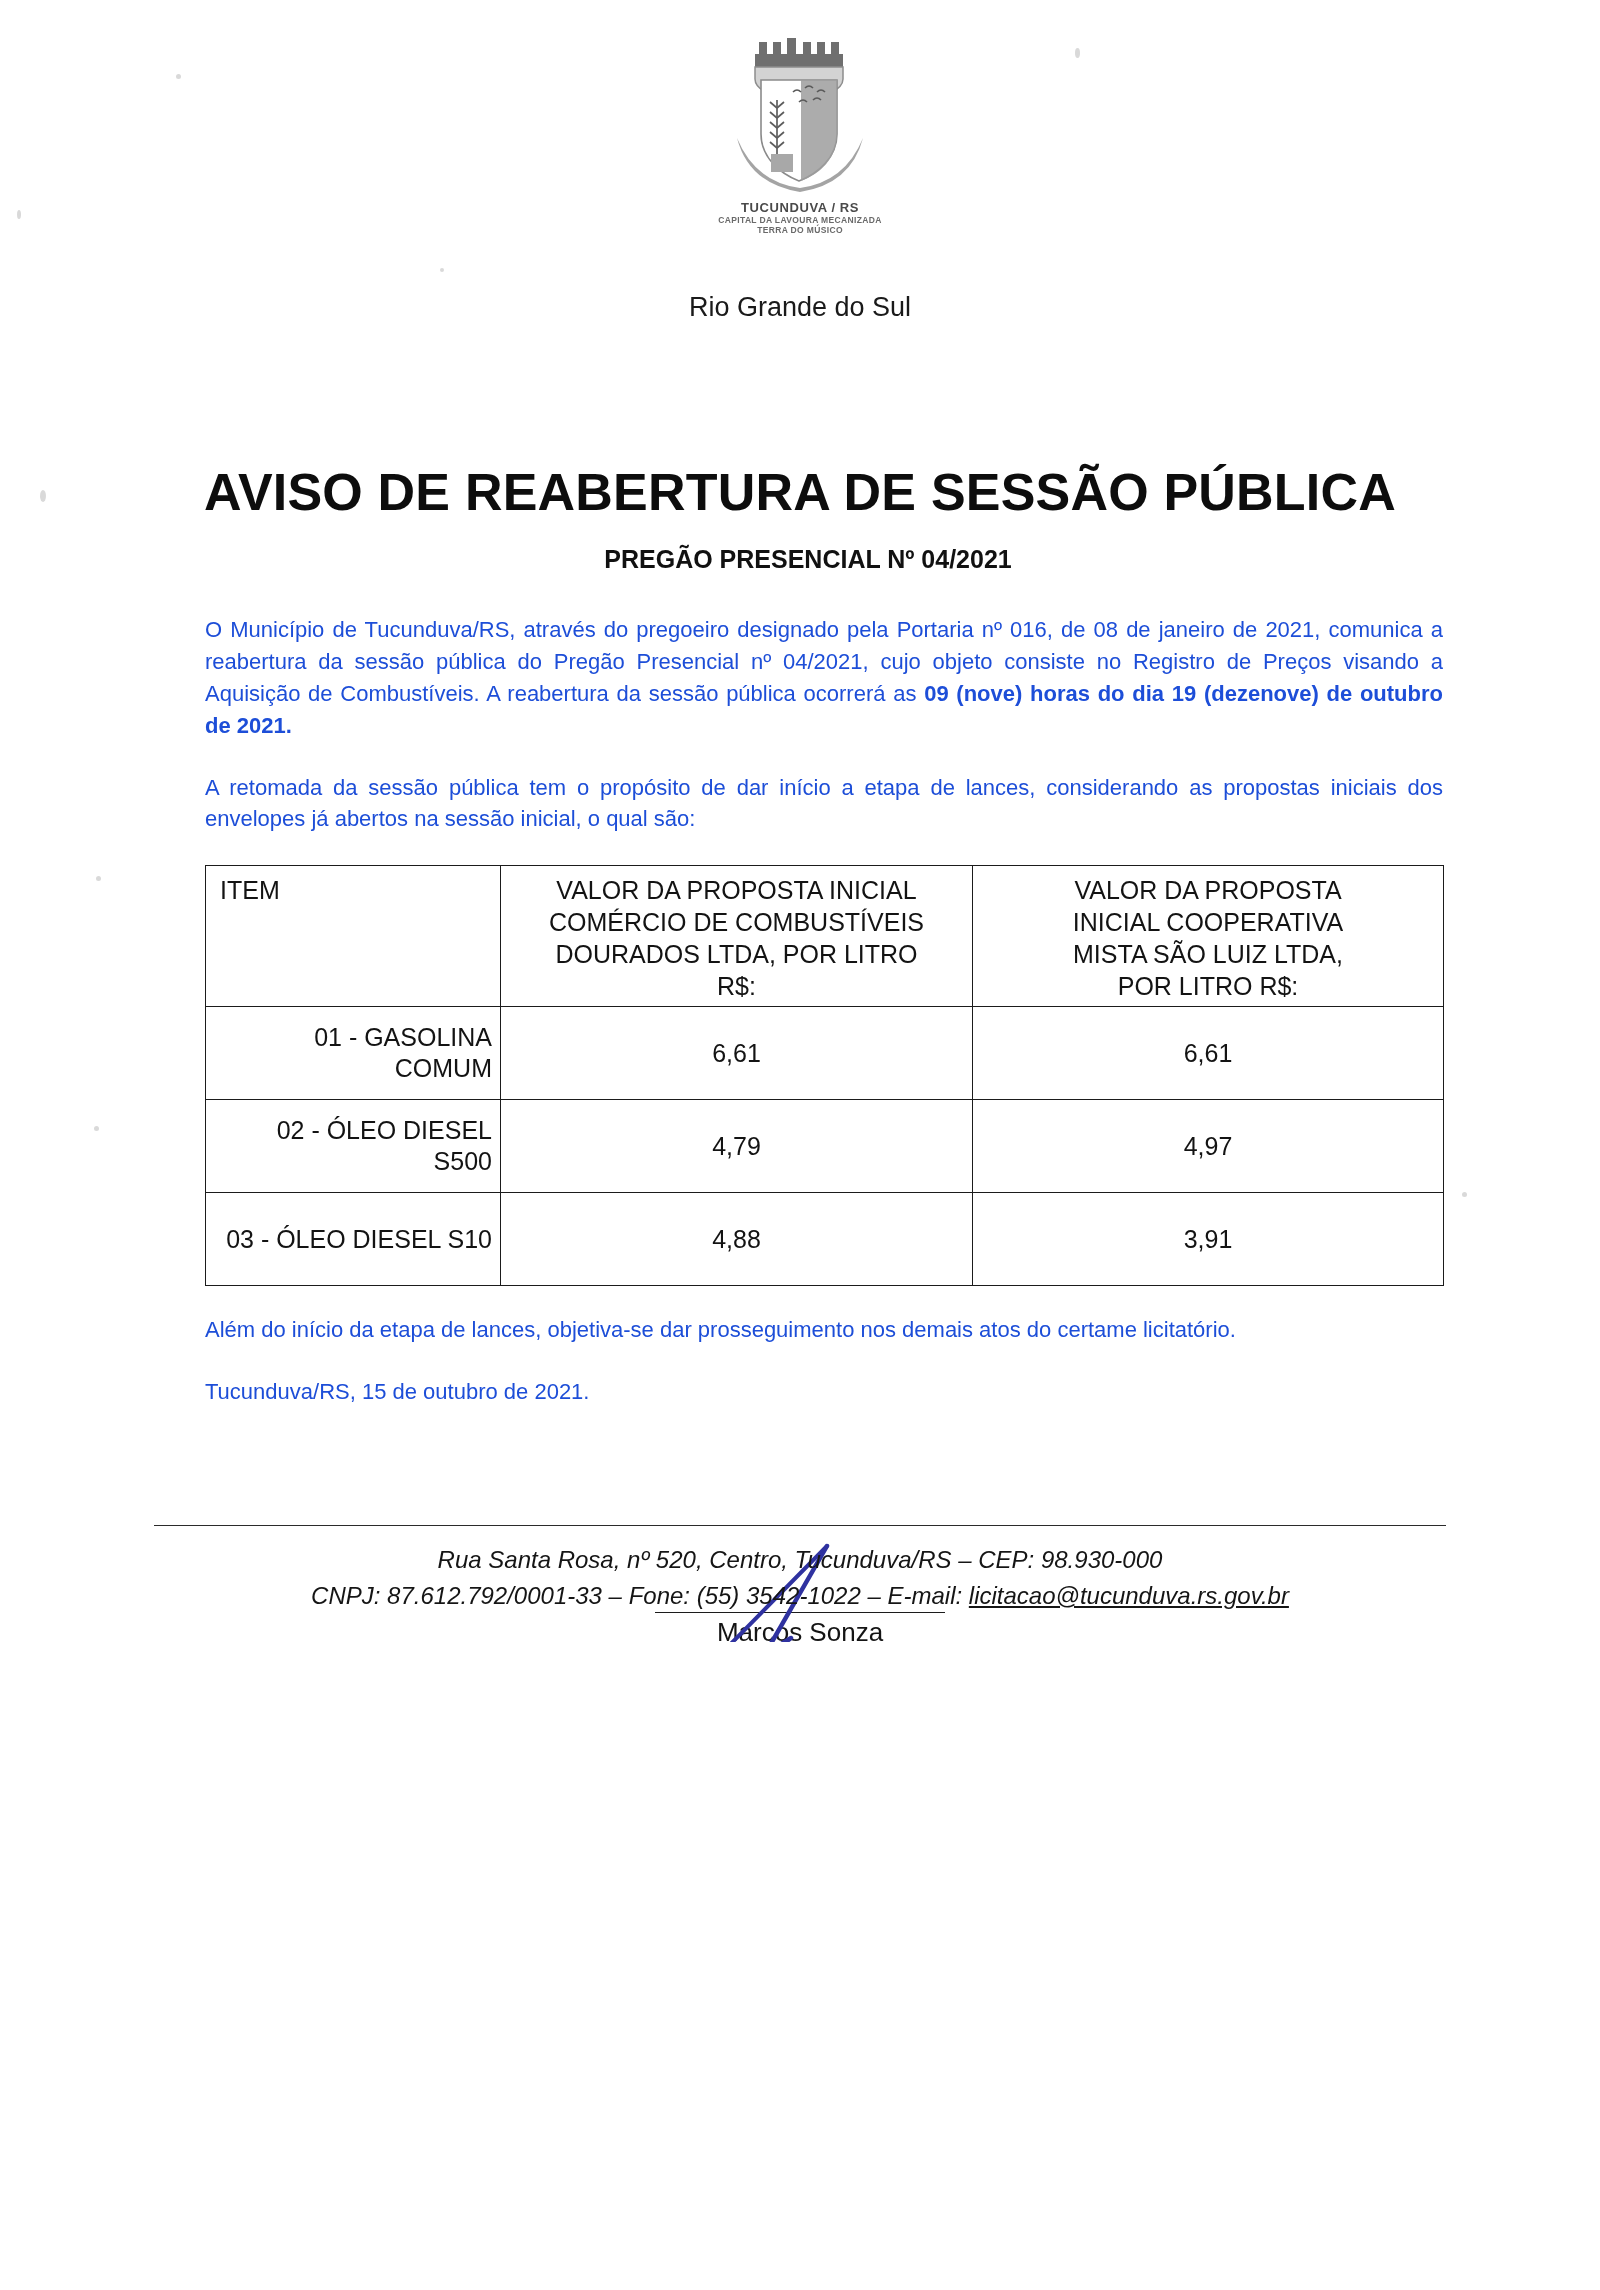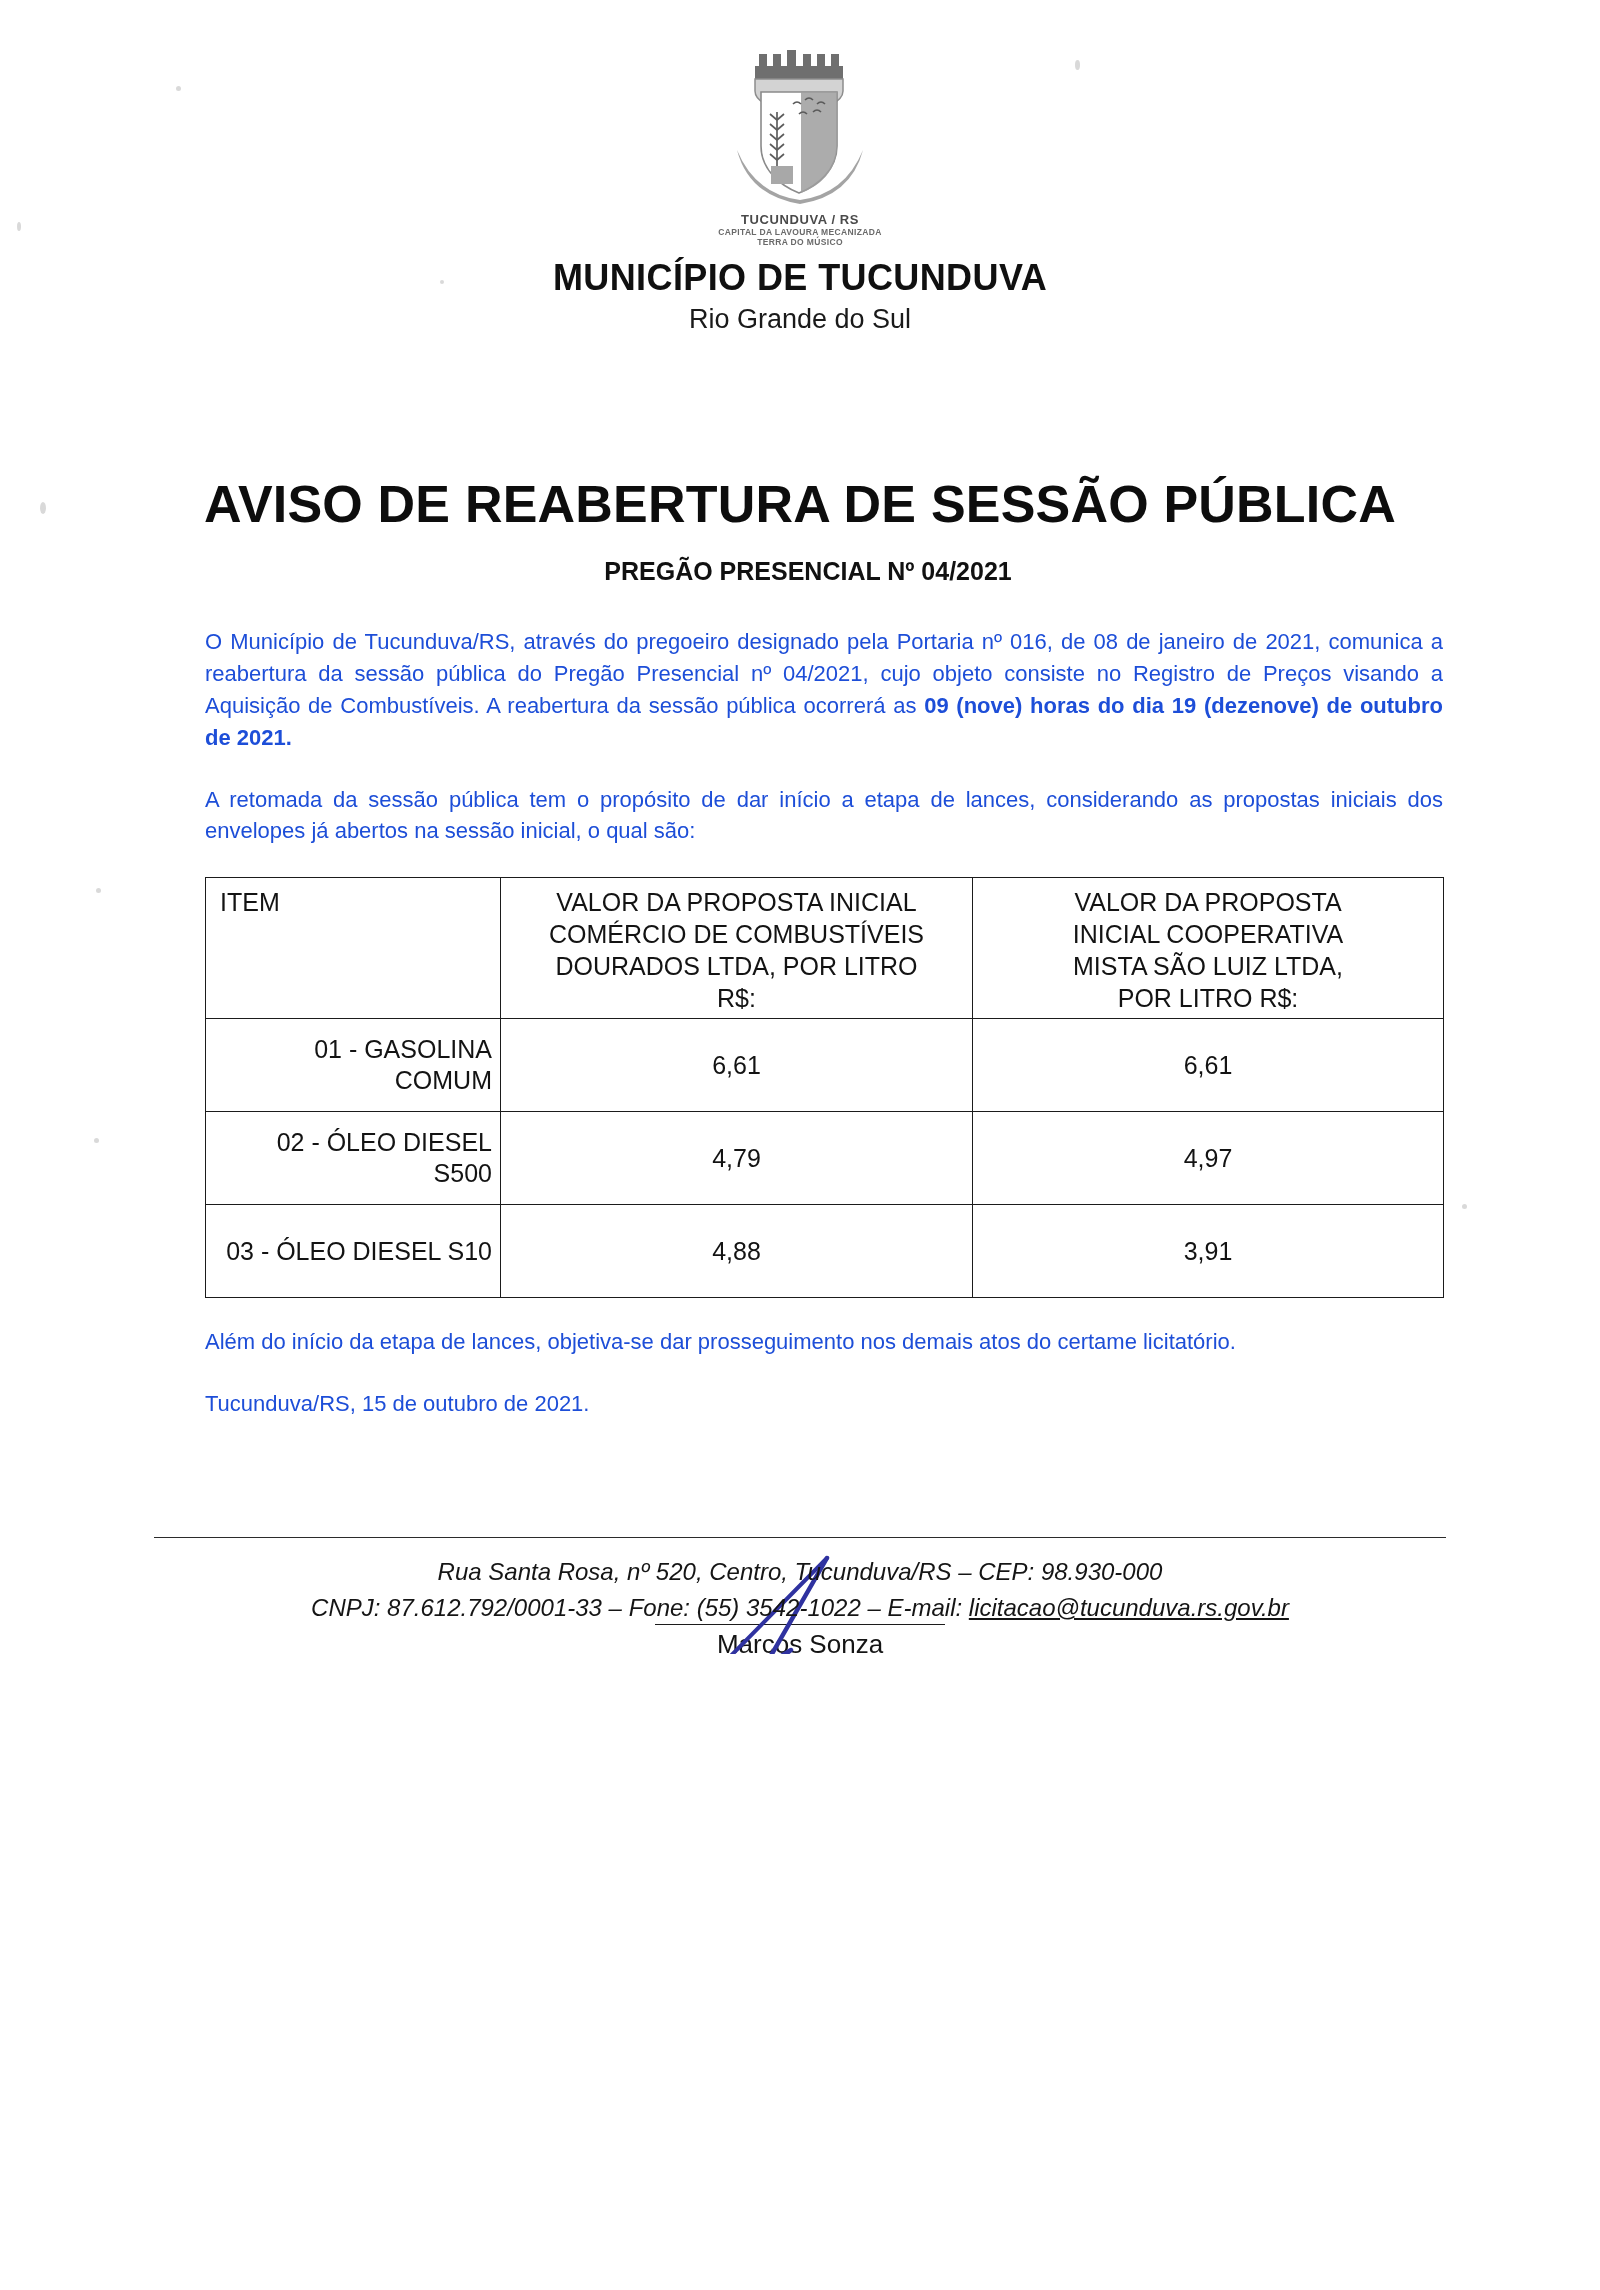--- a/index.html
+++ b/index.html
@@ -9,21 +9,21 @@
     background: #ffffff;
   }
   body {
     font-family: "Liberation Sans", sans-serif;
     color: #111111;
   }
   .page {
     position: relative;
     width: 1600px;
     height: 1642px;
-    margin: 12px auto;
+    margin: 0 auto;
     background: #ffffff;
     overflow: hidden;
   }
 
   
   .speck {
     position: absolute;
     background: #b9b9b9;
     border-radius: 50%;
     opacity: .55;
@@ -311,21 +311,20 @@
 
       <path d="M22 112 q18 44 63 50 q45 -6 63 -50 q-12 46 -63 54 q-51 -8 -63 -54 z" fill="#9a9a9a" opacity=".9"></path>
     </svg>
     <div class="crest-caption">
       <div class="l1">TUCUNDUVA / RS</div>
       <div class="l2">CAPITAL DA LAVOURA MECANIZADA</div>
       <div class="l3">TERRA DO MÚSICO</div>
     </div>
   </div>
 
-  <div class="org-name">MUNICÍPIO DE TUCUNDUVA</div>
   <div class="org-state">Rio Grande do Sul</div>
 
   <div class="doc-title">AVISO DE REABERTURA DE SESSÃO PÚBLICA</div>
   <div class="doc-subtitle">PREGÃO PRESENCIAL Nº 04/2021</div>
 
   <div class="body-area">
 
     <p class="para"><span>O Município de Tucunduva/RS, através do pregoeiro designado pela Portaria nº 016, de 08 de janeiro de 2021, comunica a reabertura da sessão pública do Pregão Presencial nº 04/2021, cujo objeto consiste no Registro de Preços visando a Aquisição de Combustíveis. A reabertura da sessão pública ocorrerá as </span><span class="b">09 (nove) horas do dia 19 (dezenove) de outubro de 2021.</span></p>
 
     <p class="para">A retomada da sessão pública tem o propósito de dar início a etapa de lances, considerando as propostas iniciais dos envelopes já abertos na sessão inicial, o qual são:</p>

